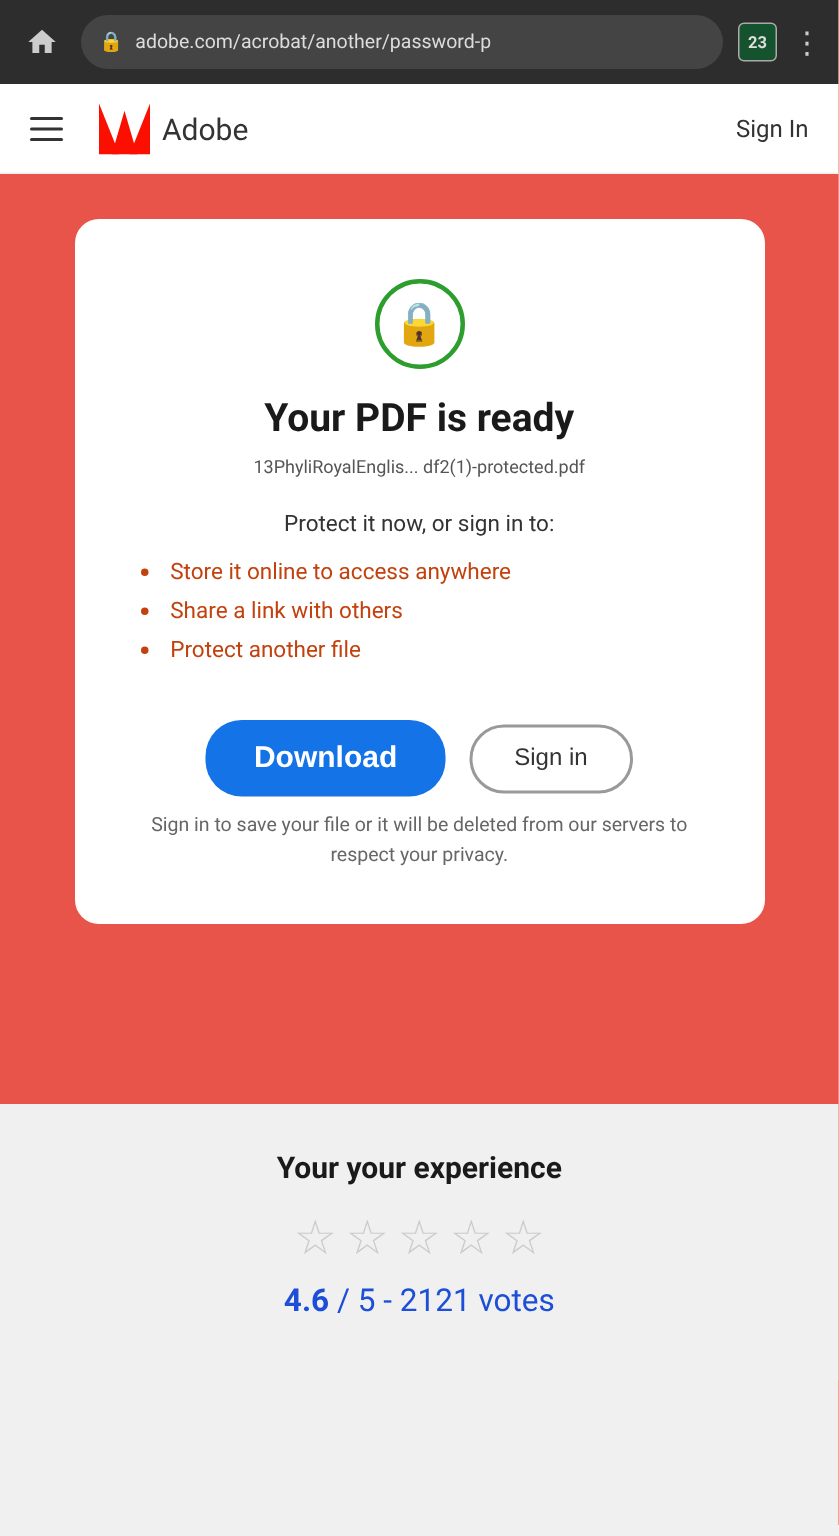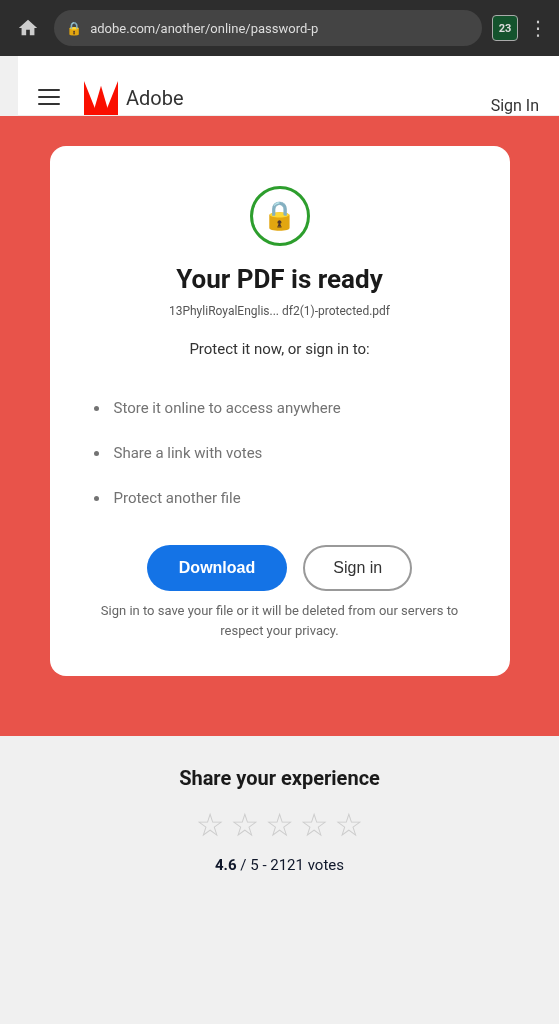--- a/index.html
+++ b/index.html
@@ -81,24 +81,23 @@
       font-size: 20px;
       flex-shrink: 0;
       letter-spacing: -1px;
     }
 
     
     .adobe-header {
       background: #fff;
       height: 60px;
       display: flex;
-      align-items: flex-end;
+      align-items: center;
       padding: 0 20px;
       border-bottom: 1px solid #eee;
-      margin-left: 18px;
     }
 
     .hamburger {
       width: 36px;
       height: 36px;
       display: flex;
       flex-direction: column;
       justify-content: center;
       gap: 5px;
       cursor: pointer;
@@ -203,40 +202,39 @@
     .benefits-list {
       list-style: disc;
       padding-left: 24px;
       margin-bottom: 30px;
       align-self: flex-start;
       width: 100%;
     }
 
     .benefits-list li {
       font-size: 15px;
-      color: #737373;
+      color: #c2410c;
       margin-bottom: 8px;
       padding-left: 4px;
-      margin-top: 27px;
     }
 
     .action-buttons {
       display: flex;
       gap: 16px;
       align-items: center;
       margin-bottom: 10px;
     }
 
     .btn-download {
       background: #1473e6;
       color: #fff;
       border: none;
       border-radius: 24px;
       padding: 14px 32px;
-      font-size: 16px;
+      font-size: 20px;
       font-weight: 700;
       cursor: pointer;
     }
 
     .btn-signin {
       background: #fff;
       color: #333;
       border: 2px solid #999;
       border-radius: 24px;
       padding: 12px 28px;
@@ -274,41 +272,41 @@
       gap: 6px;
       margin-bottom: 12px;
     }
 
     .star {
       font-size: 32px;
       color: #ccc;
     }
 
     .rating-info {
-      font-size: 15px;
-      color: #0f172a;
+      font-size: 21px;
+      color: #1d4ed8;
     }
 
     .rating-bold {
       font-weight: 700;
     }
   </style>
 </head>
 <body>
 
 <div class="browser-bar">
   <div class="home-icon-wrap">
     <svg viewBox="0 0 24 24" xmlns="http://www.w3.org/2000/svg">
       <path d="M10 20v-6h4v6h5v-8h3L12 3 2 12h3v8z"></path>
     </svg>
   </div>
 
   <div class="url-bar">
     <span class="url-lock-icon">🔒</span>
-    <span class="url-text">adobe.com/another/online/password-p</span>
+    <span class="url-text">adobe.com/acrobat/another/password-p</span>
   </div>
 
   <div class="tab-count">23</div>
   <div class="more-icon">⋮</div>
 </div>
 
 <div class="adobe-header">
   <div class="hamburger">
     <span></span>
     <span></span>
@@ -335,35 +333,35 @@
     </div>
 
     <h1 class="ready-title">Your PDF is ready</h1>
 
     <p class="file-names">13PhyliRoyalEnglis...   df2(1)-protected.pdf</p>
 
     <p class="sign-in-prompt">Protect it now, or sign in to:</p>
 
     <ul class="benefits-list">
       <li>Store it online to access anywhere</li>
-      <li>Share a link with votes</li>
+      <li>Share a link with others</li>
       <li>Protect another file</li>
     </ul>
 
     <div class="action-buttons">
       <button class="btn-download">Download</button>
       <button class="btn-signin">Sign in</button>
     </div>
 
     <p class="privacy-note">Sign in to save your file or it will be deleted from our servers to respect your privacy.</p>
   </div>
 </div>
 
 <div class="rate-section">
-  <h2 class="rate-title">Share your experience</h2>
+  <h2 class="rate-title">Your your experience</h2>
 
   <div class="stars">
     <span class="star">☆</span>
     <span class="star">☆</span>
     <span class="star">☆</span>
     <span class="star">☆</span>
     <span class="star">☆</span>
   </div>
 
   <p class="rating-info">

